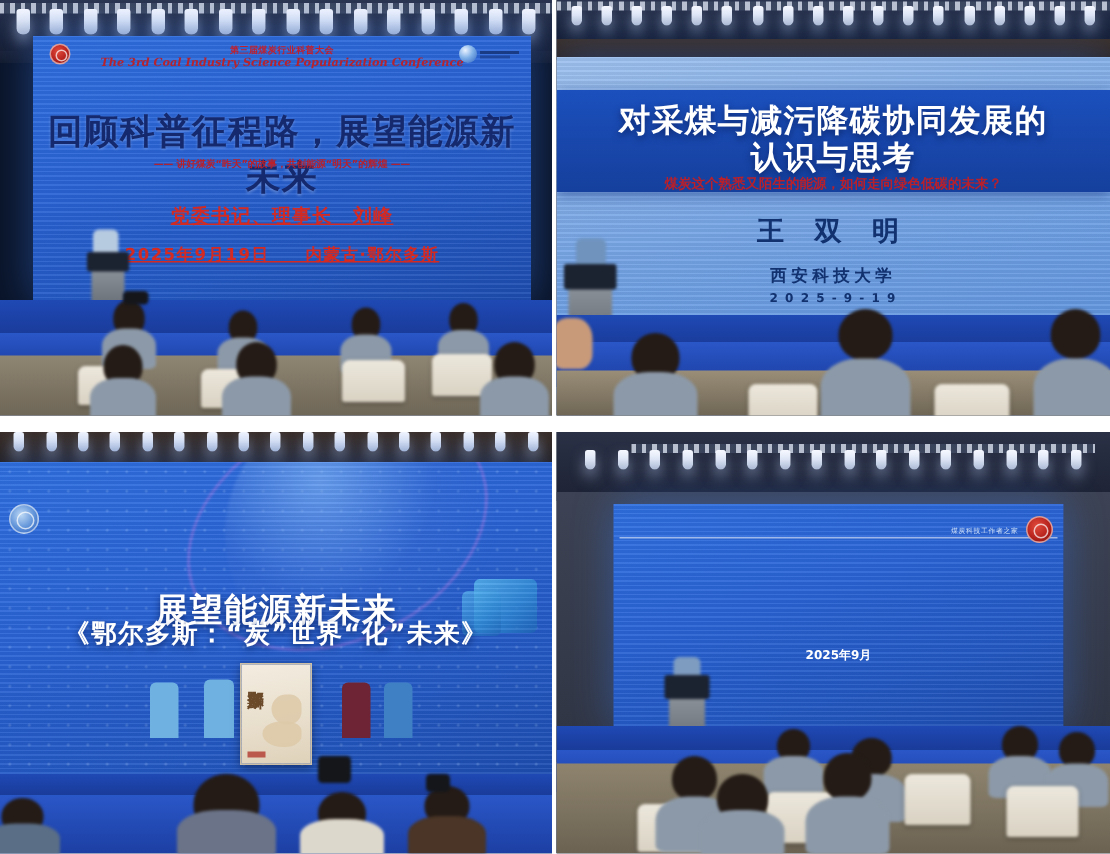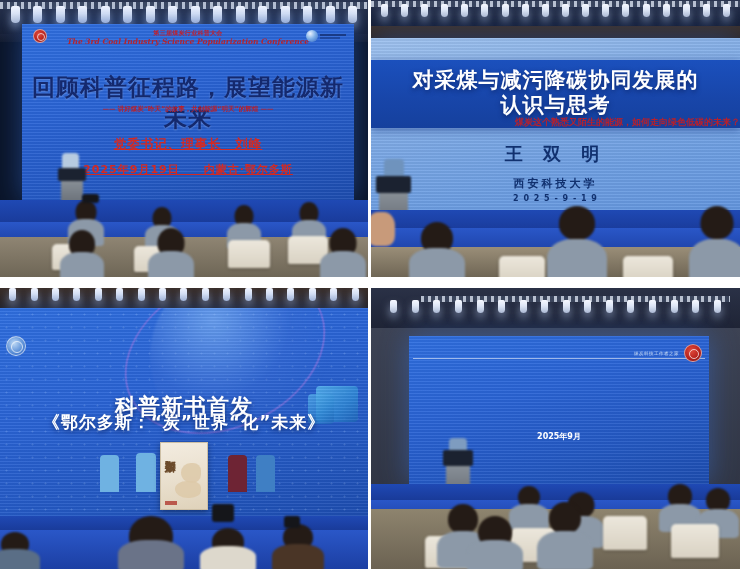--- a/index.html
+++ b/index.html
@@ -346,21 +346,21 @@
     </div>
     <div class="walldark" style="top:26px;height:14px;background:linear-gradient(180deg,#3b2f28 0%,#2a211c 100%);"></div>
 
     <div class="screen light" style="left:0;top:38px;width:369px;height:224px;">
       <div class="scan"></div>
       <div class="slide">
         <div class="ribbon" style="top:22px;height:68px;"></div>
 
         <div class="s-white" style="top:28px;font-size:21px;">对采煤与减污降碳协同发展的</div>
         <div class="s-white" style="top:53px;font-size:21px;">认识与思考</div>
-        <div class="s-sub-red" style="top:78px;font-size:9px;text-align:right;">煤炭这个熟悉又陌生的能源，如何走向绿色低碳的未来？</div>
+        <div class="s-sub-red" style="top:78px;font-size:9px;">煤炭这个熟悉又陌生的能源，如何走向绿色低碳的未来？</div>
 
         <div class="s-navy" style="top:104px;font-size:18px;letter-spacing:7px;">王 双 明</div>
         <div class="s-navy" style="top:138px;font-size:11px;letter-spacing:3px;font-weight:600;">西安科技大学</div>
         <div class="s-navy" style="top:156px;font-size:8px;letter-spacing:1px;font-weight:600;">2 0 2 5 - 9 - 1 9</div>
       </div>
     </div>
 
     <div class="speaker blur" style="left:13px;top:152px;width:20px;height:32px;">
       <span class="h" style="width:10px;height:10px;background:#3b2a20;"></span>
       <span class="body" style="background:#6f93bd;"></span>
@@ -418,21 +418,21 @@
       <div class="dots"></div>
       <div class="globe" style="left:150px;top:-42px;width:180px;height:180px;"></div>
       <div class="swirl" style="left:120px;top:-30px;width:210px;height:150px;"></div>
       <div class="device" style="right:10px;top:78px;width:42px;height:36px;"></div>
       <div class="device" style="right:34px;top:86px;width:26px;height:30px;opacity:.7;"></div>
       <div class="scan"></div>
 
       <div class="slide">
         <div class="emblem" style="left:6px;top:28px;width:20px;height:20px;background:radial-gradient(circle at 40% 35%,#bcd8f5 0%,#5f92d8 55%,#2a5ec0 100%);"></div>
 
-        <div class="s-white" style="top:84px;font-size:22px;">科普新书首发</div>
+        <div class="s-white" style="top:84px;font-size:22px;">展望能源新未来</div>
         <div class="s-white" style="top:103px;font-size:17px;">《鄂尔多斯：“炭”世界“化”未来》</div>
       </div>
     </div>
 
     <div class="speaker" style="left:100px;top:160px;width:19px;height:44px;">
       <span class="h" style="width:10px;height:10px;background:#2e2018;"></span>
       <span class="body" style="background:#6fb2e2;"></span>
     </div>
     <div class="speaker" style="left:136px;top:158px;width:20px;height:46px;">
       <span class="h" style="width:10px;height:10px;background:#2e2018;"></span>

